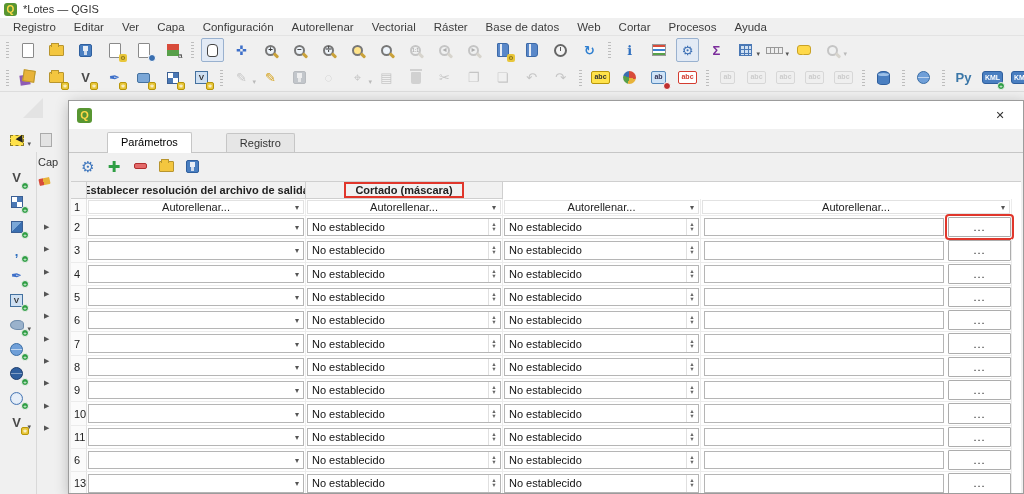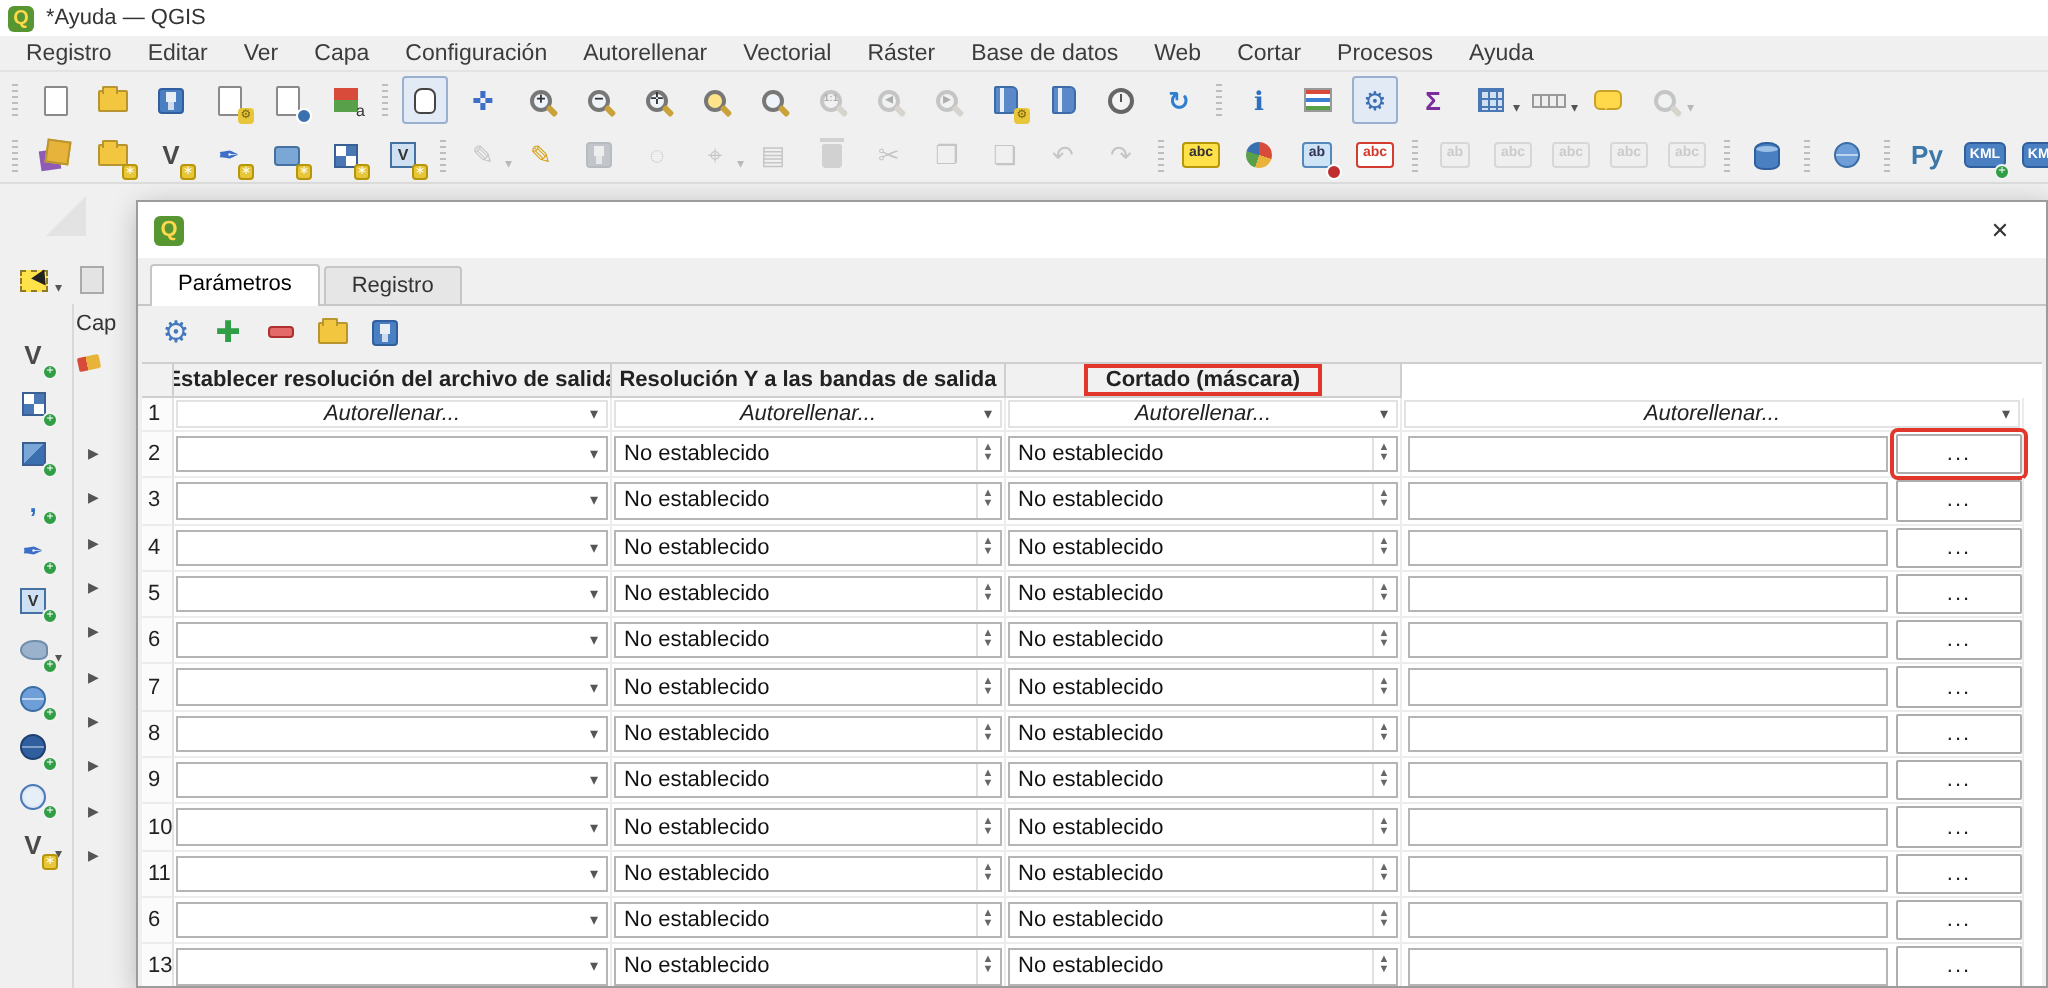--- a/index.html
+++ b/index.html
@@ -128,21 +128,21 @@
   #dialog { position:absolute; left:68px; top:100px; width:956px; height:394px; background:#f0f0f0;
     border:1px solid #9c9c9c; box-shadow:2px 4px 14px rgba(0,0,0,.30); }
   #dlg-titlebar { position:absolute; left:0; top:0; right:0; height:28px; background:#fff;
     display:flex; align-items:center; padding-left:8px; }
   #dlg-title { font-size:11.5px; color:#111; margin-left:7px; }
   #dlg-close { position:absolute; right:10px; top:6px; width:26px; height:16px; display:flex;
     align-items:center; justify-content:center; font-size:11px; color:#333; }
   #dlg-tabbar { position:absolute; left:0; top:28px; right:0; height:24px; background:#f0f0f0;
     border-bottom:1px solid #c6c6c6; display:flex; align-items:flex-end; padding-left:6px; }
   .tab { font-size:11px; border:1px solid #c6c6c6; border-bottom:none; margin-right:2px;
-    border-radius:2px 2px 0 0; padding:3px 13px; }
+    border-radius:2px 2px 0 0; padding:3px 13px;margin-left:32px; }
   .tab.active { background:#fff; position:relative; top:1px; padding-bottom:5px; }
   .tab.inactive { background:#e6e6e6; color:#333; }
   #dlg-toolbar { position:absolute; left:0; top:52px; right:0; height:26px; background:#f0f0f0;
     display:flex; align-items:center; padding-left:6px; }
   #dlg-toolbar .tbtn { width:24px; height:22px; margin:0 1px; }
   #dlg-toolbar .g { font-size:15px; }
 
   
   #tablewrap { position:absolute; left:2px; top:80px; right:2px; bottom:0; background:#fff; overflow:hidden; }
   .tgrid { display:grid; grid-template-columns:16px 219px 197px 198px 311px; }
@@ -151,39 +151,39 @@
     font-weight:bold; font-size:11px; color:#222; display:flex; align-items:center; justify-content:center;
     white-space:nowrap; overflow:hidden; }
   .redbox { border:2px solid #e0362b; padding:0 9px; line-height:12px; }
   .trow { height:23.3px; }
   .trow-auto { height:17px; }
   .gut { font-size:11px; color:#222; background:#fbfbfb; border-right:1px solid #e3e3e3;
     border-bottom:1px solid #ececec; display:flex; align-items:center; padding-left:3px; }
   .cell { position:relative; border-right:1px solid #ececec; border-bottom:1px solid #ececec; }
   .af { position:absolute; left:1px; right:1px; top:1px; bottom:1px; background:#fff;
     border:1px solid #e2e2e2; display:flex; align-items:center; justify-content:center;
-    font-style:italic; font-size:11px; color:#222; }
+    font-size:11px; color:#222; }
   .dda { position:absolute; right:4px; top:50%; transform:translateY(-50%); font-size:8px; color:#555; }
   .wbox { position:absolute; left:1px; right:1px; top:2px; bottom:2px; background:#fff;
     border:1px solid #b5b5b5; }
   .spintext { position:absolute; left:4px; top:50%; transform:translateY(-50%); font-size:11px; color:#111; }
   .spinbtns { position:absolute; right:1px; top:0; bottom:0; width:11px; display:flex; flex-direction:column;
     align-items:center; justify-content:center; color:#666; font-size:5.5px; line-height:5px;
     border-left:1px solid #e0e0e0; }
   .f4field { position:absolute; left:3px; width:240px; top:2px; bottom:2px; background:#fff; border:1px solid #b5b5b5; }
   .f4btn { position:absolute; left:247px; width:63px; top:1px; bottom:1px; background:#fff;
     border:1px solid #adadad; border-radius:1px; display:flex; align-items:center; justify-content:center;
     font-size:11px; color:#222; letter-spacing:1px; }
 </style>
 </head>
 <body>
 
 <div id="titlebar">
   <span class="qlogo">Q</span>
-  <span id="win-title">*Ayuda — QGIS</span>
+  <span id="win-title">*Lotes — QGIS</span>
 </div>
 
 <div id="menubar">
     <span class="mitem">Registro</span>
     <span class="mitem">Editar</span>
     <span class="mitem">Ver</span>
     <span class="mitem">Capa</span>
     <span class="mitem">Configuración</span>
     <span class="mitem">Autorellenar</span>
     <span class="mitem">Vectorial</span>
@@ -524,21 +524,20 @@
         <span class="shape-folder"></span>
       </span>
       <span class="tbtn">
         <span class="shape-floppy"></span>
       </span>
     </div>
   <div id="tablewrap">
     <div id="thead" class="tgrid">
         <div class="th"></div>
         <div class="th">Establecer resolución del archivo de salida</div>
-        <div class="th">Resolución Y a las bandas de salida</div>
         <div class="th">
           <span class="redbox" style="border-color: rgb(224, 54, 43);">Cortado (máscara)</span>
         </div>
       </div>
     <div id="tbody">
         <div class="tgrid trow trow-auto">
           <div class="gut">1</div>
           <div class="cell">
             <div class="af">Autorellenar...<span class="dda">▾</span></div>
           </div>

